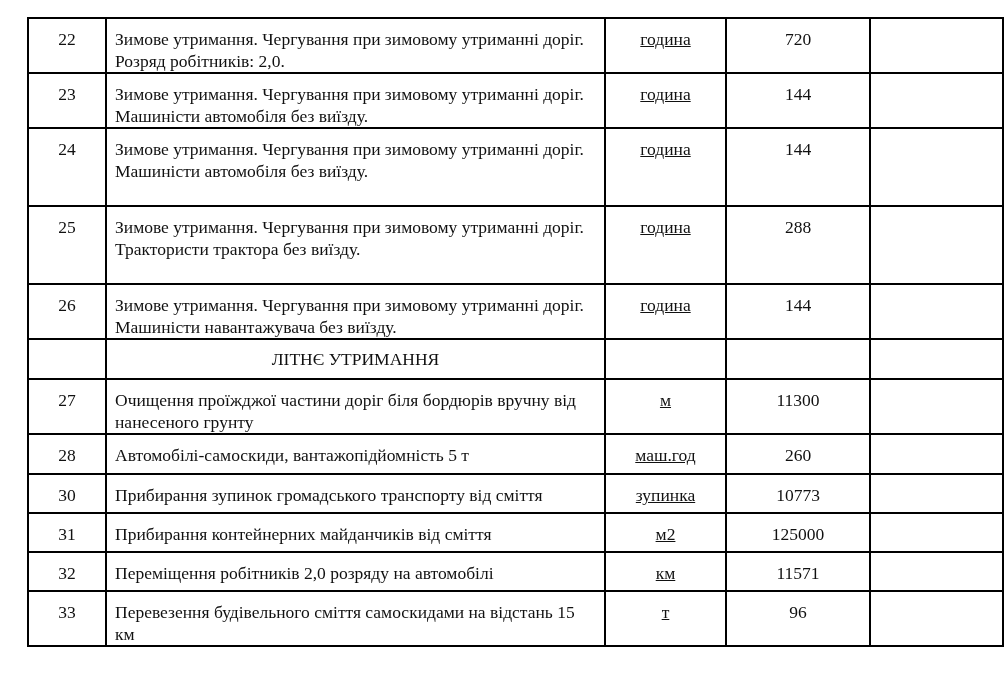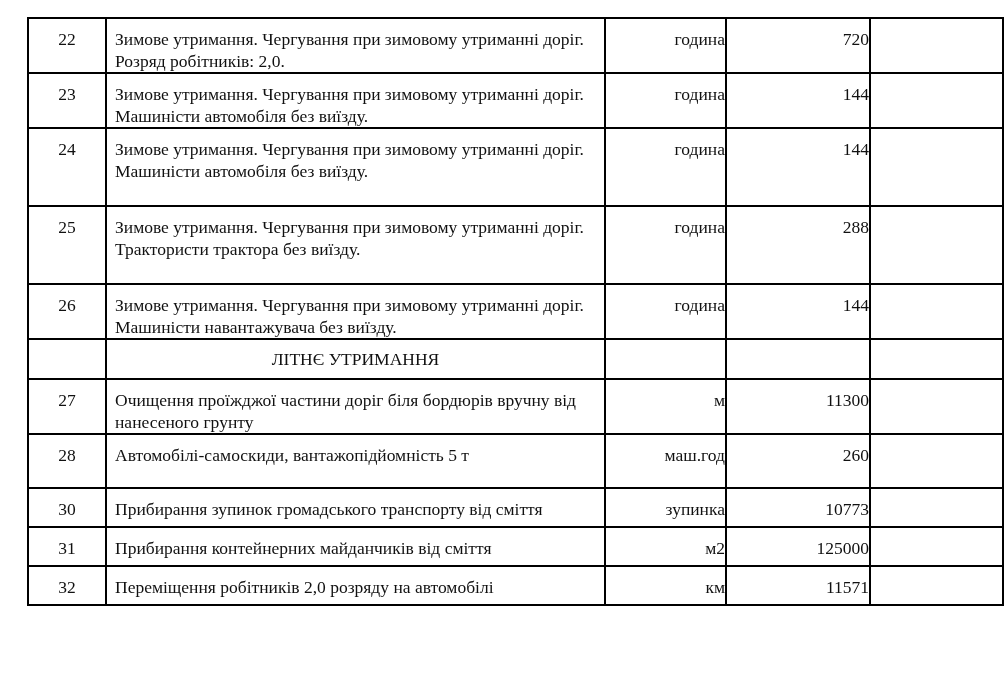--- a/index.html
+++ b/index.html
@@ -32,30 +32,30 @@
       box-sizing: border-box;
     }
     col.c-num { width: 78px; }
     col.c-name { width: 499px; }
     col.c-unit { width: 121px; }
     col.c-qty { width: 144px; }
     col.c-extra { width: 133px; }
 
     td.num { text-align: center; padding-top: 9px !important; }
     td.name { text-align: left; padding: 9px 8px 0 8px !important; }
-    td.unit { text-align: right; padding-top: 9px !important; }
-    td.qty { text-align: right; padding-top: 9px !important; }
+    td.unit { text-align: center; padding-top: 9px !important; text-decoration: underline; }
+    td.qty { text-align: center; padding-top: 9px !important; }
     td.extra { }
     td.section-title { text-align: center; padding-top: 8px !important; }
 
     tr.h62 { height: 52px; }
     tr.h61 { height: 78px; }
     tr.h60 { height: 44px; }
     tr.h40 { height: 40px; }
-    tr.h38 { height: 54px; }
+    tr.h38 { height: 40px; }
     tr.h39 { height: 39px; }
   </style>
 </head>
 <body>
 
 <table class="works">
   <colgroup>
     <col class="c-num">
       <col class="c-name">
       <col class="c-unit">
@@ -133,14 +133,21 @@
       <td class="qty">125000</td>
       <td class="extra"></td>
     </tr>
     <tr class="h39">
       <td class="num">32</td>
       <td class="name">Переміщення робітників 2,0 розряду на автомобілі</td>
       <td class="unit">км</td>
       <td class="qty">11571</td>
       <td class="extra"></td>
     </tr>
+    <tr class="h60">
+      <td class="num">33</td>
+      <td class="name">Перевезення будівельного сміття самоскидами на відстань 15 км</td>
+      <td class="unit">т</td>
+      <td class="qty">96</td>
+      <td class="extra"></td>
+    </tr>
   </tbody>
 </table>
 
 </body></html>

